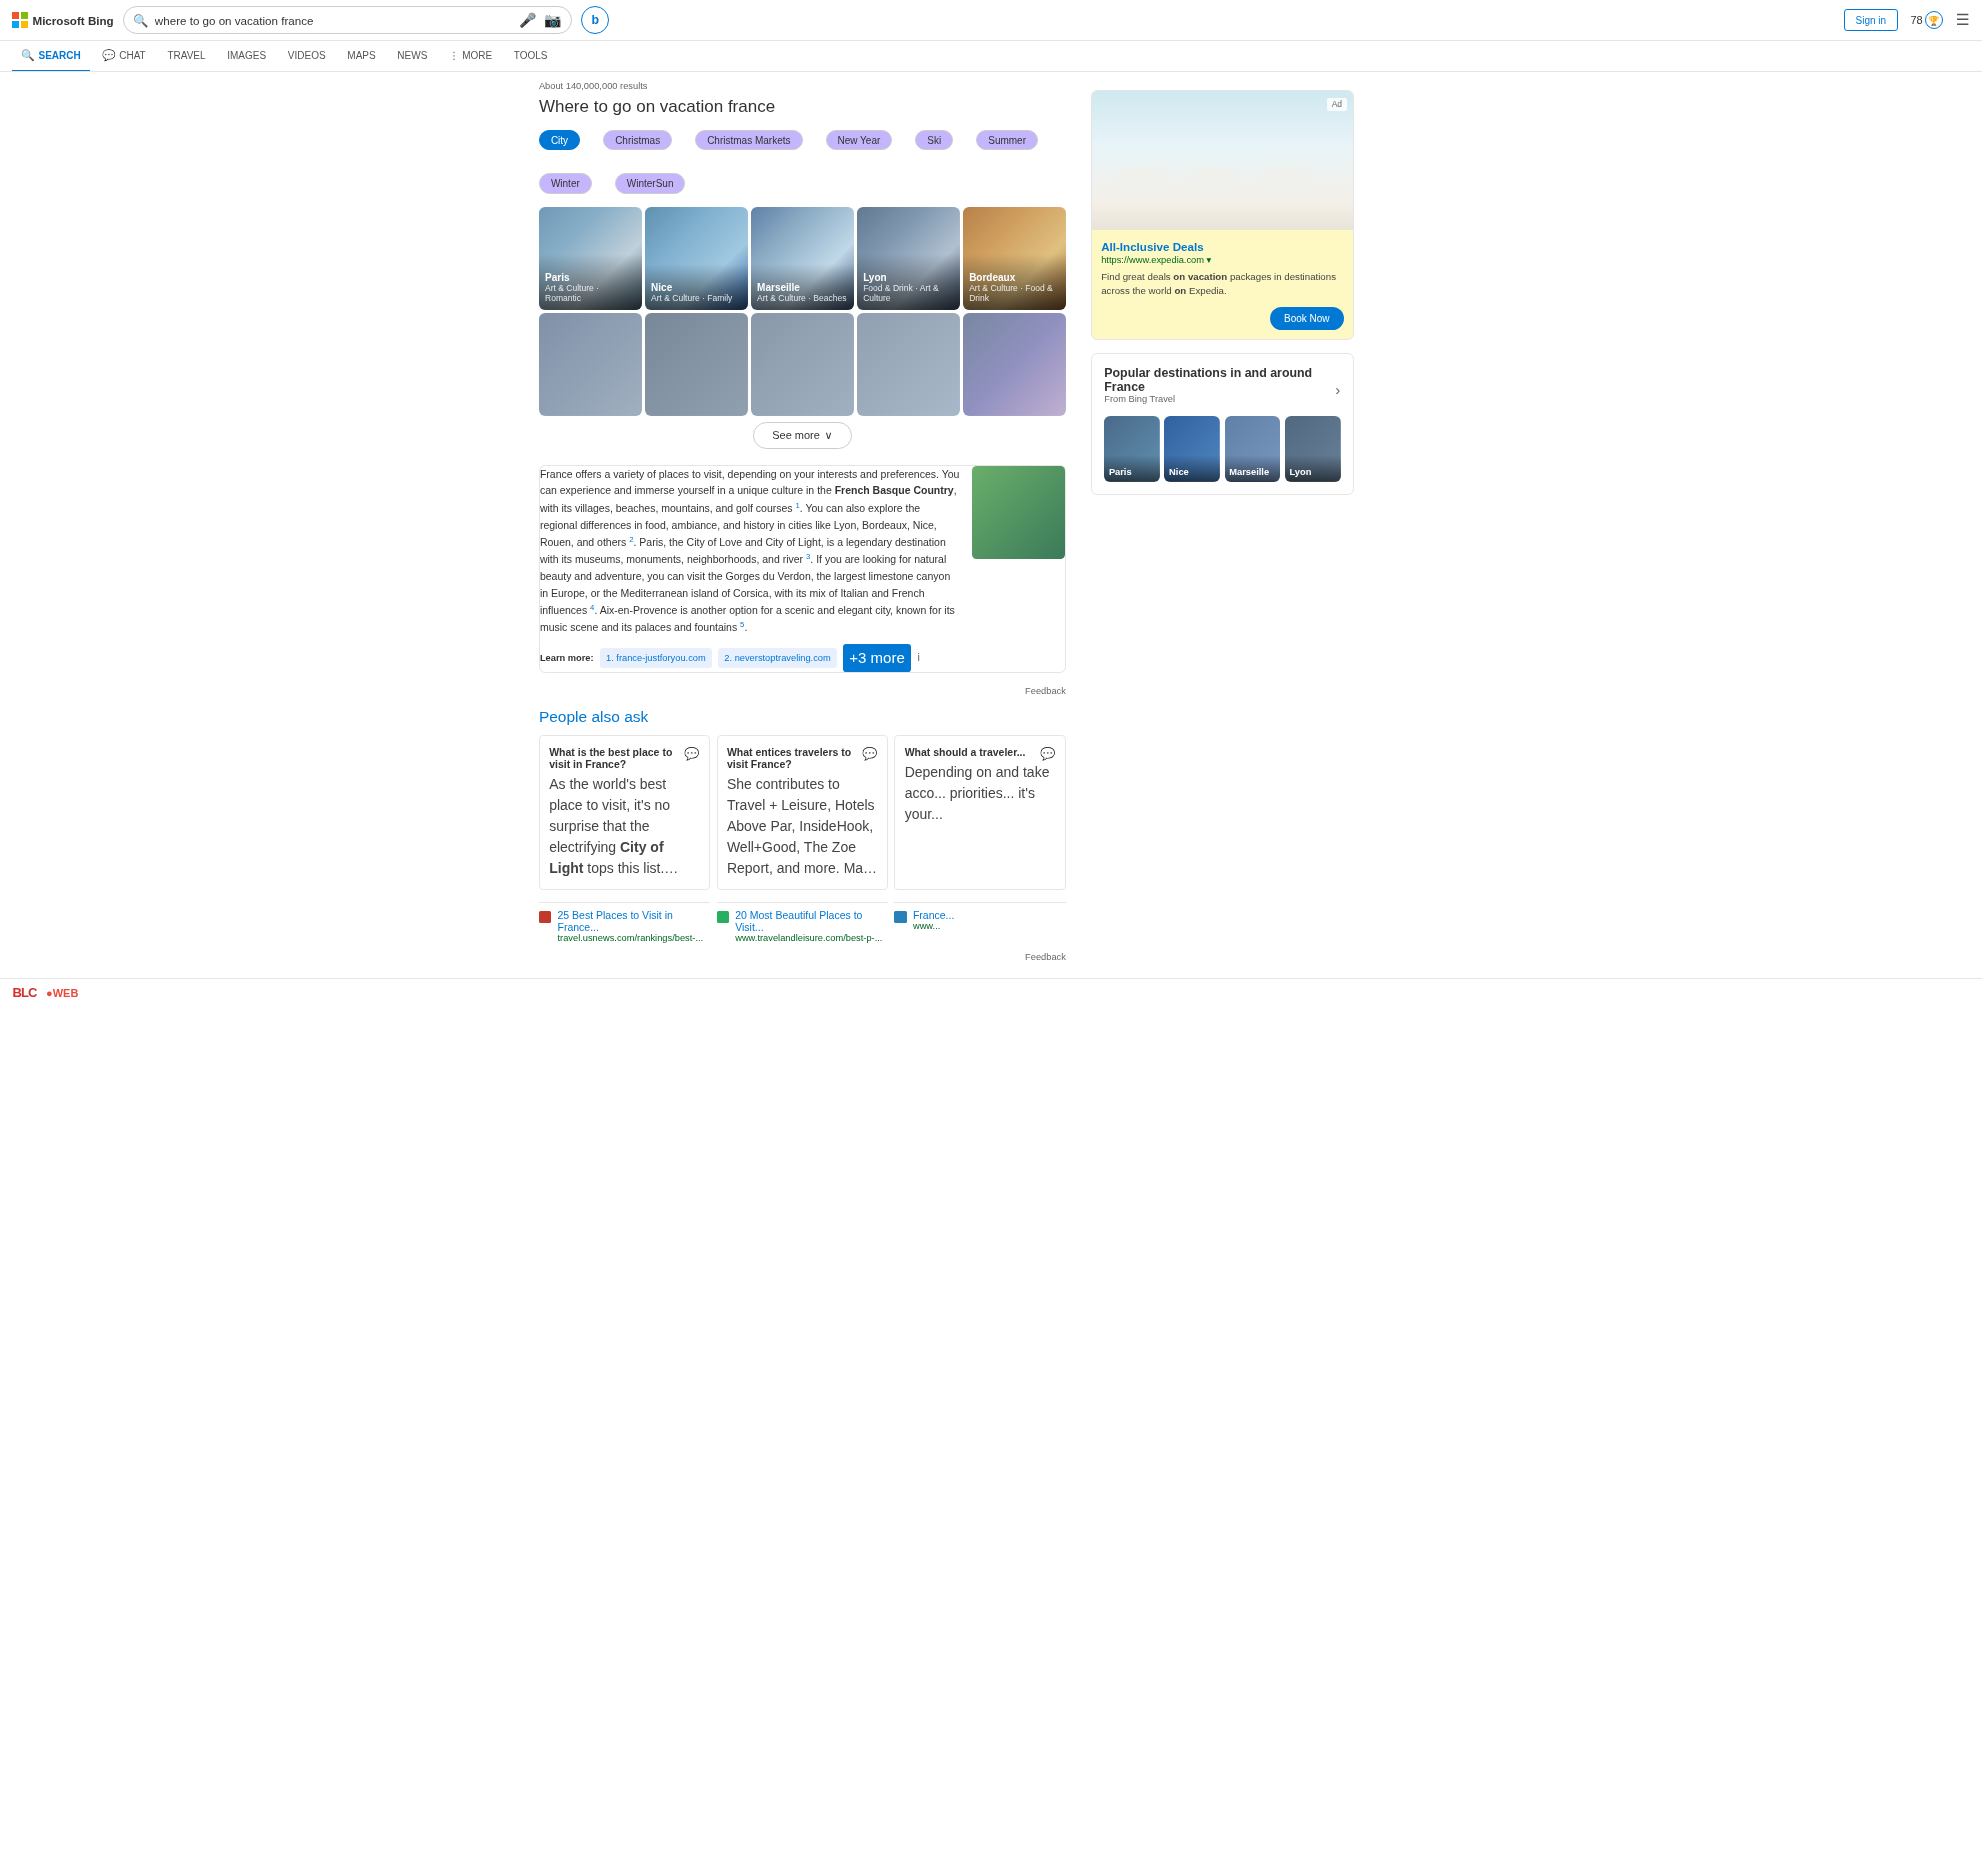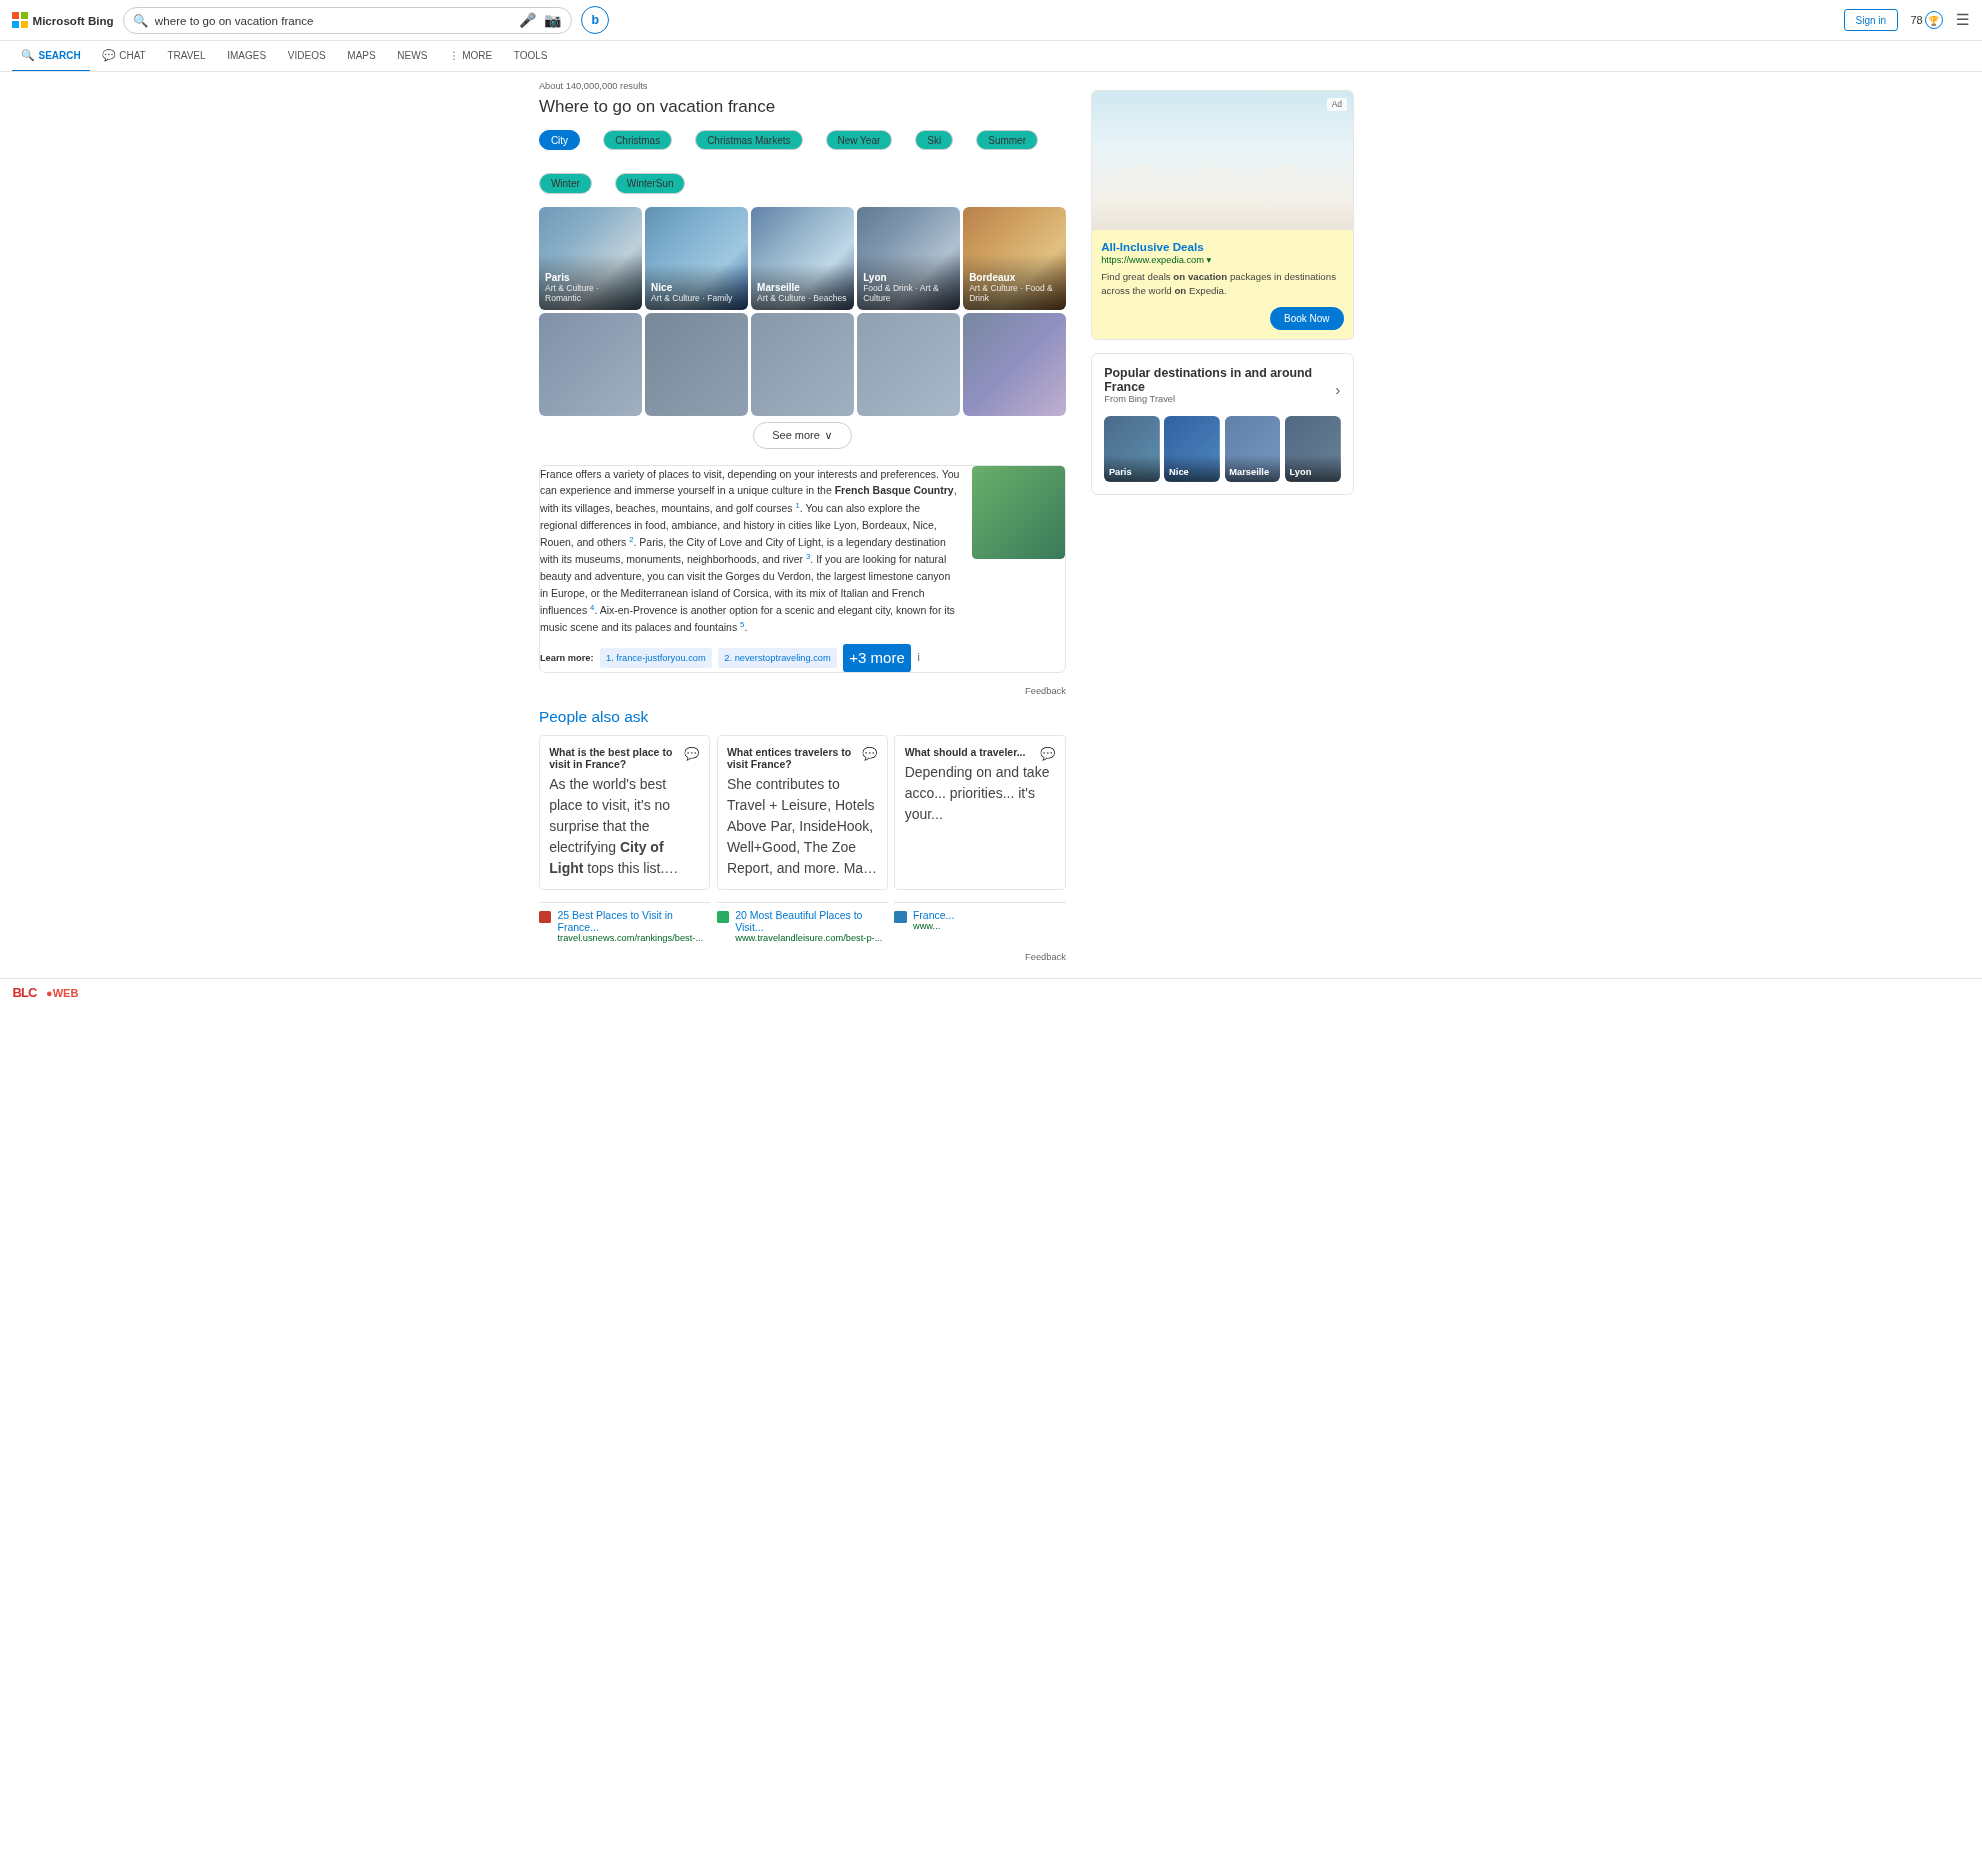--- a/index.html
+++ b/index.html
@@ -1,21 +1,20 @@
 <!DOCTYPE html>
 <html style="font-size:12.4px"><head>
   <meta charset="utf-8">
   <style>
     * { box-sizing: border-box; margin: 0; padding: 0; }
     body { font-family: Arial, sans-serif; background: #fff; color: #333; font-size: 11px; }
 
     
     .header {
       display: flex;
-      align-items: center;
       padding: 6.2px 12.4px;
       border-bottom: 0.8px solid #e5e5e5;
       gap: 9.3px;
       position: sticky;
       top: 0;
       background: #fff;
       z-index: 100;
     }
     .logo-area {
       display: flex;
@@ -162,21 +161,21 @@
       gap: 23px;
       flex-wrap: wrap;
       margin-bottom: 12.4px;
     }
     .pill {
       border: 0.8px solid #ccc;
       border-radius: 15.5px;
       padding: 3.9px 11px;
       font-size: 10px;
       cursor: pointer;
-      background: #14b8a6;
+      background: #c4b5fd;
       color: #333;
     }
     .pill.active {
       background: #0078d4;
       color: #fff;
       border-color: #0078d4;
     }
 
     
     .image-grid {

